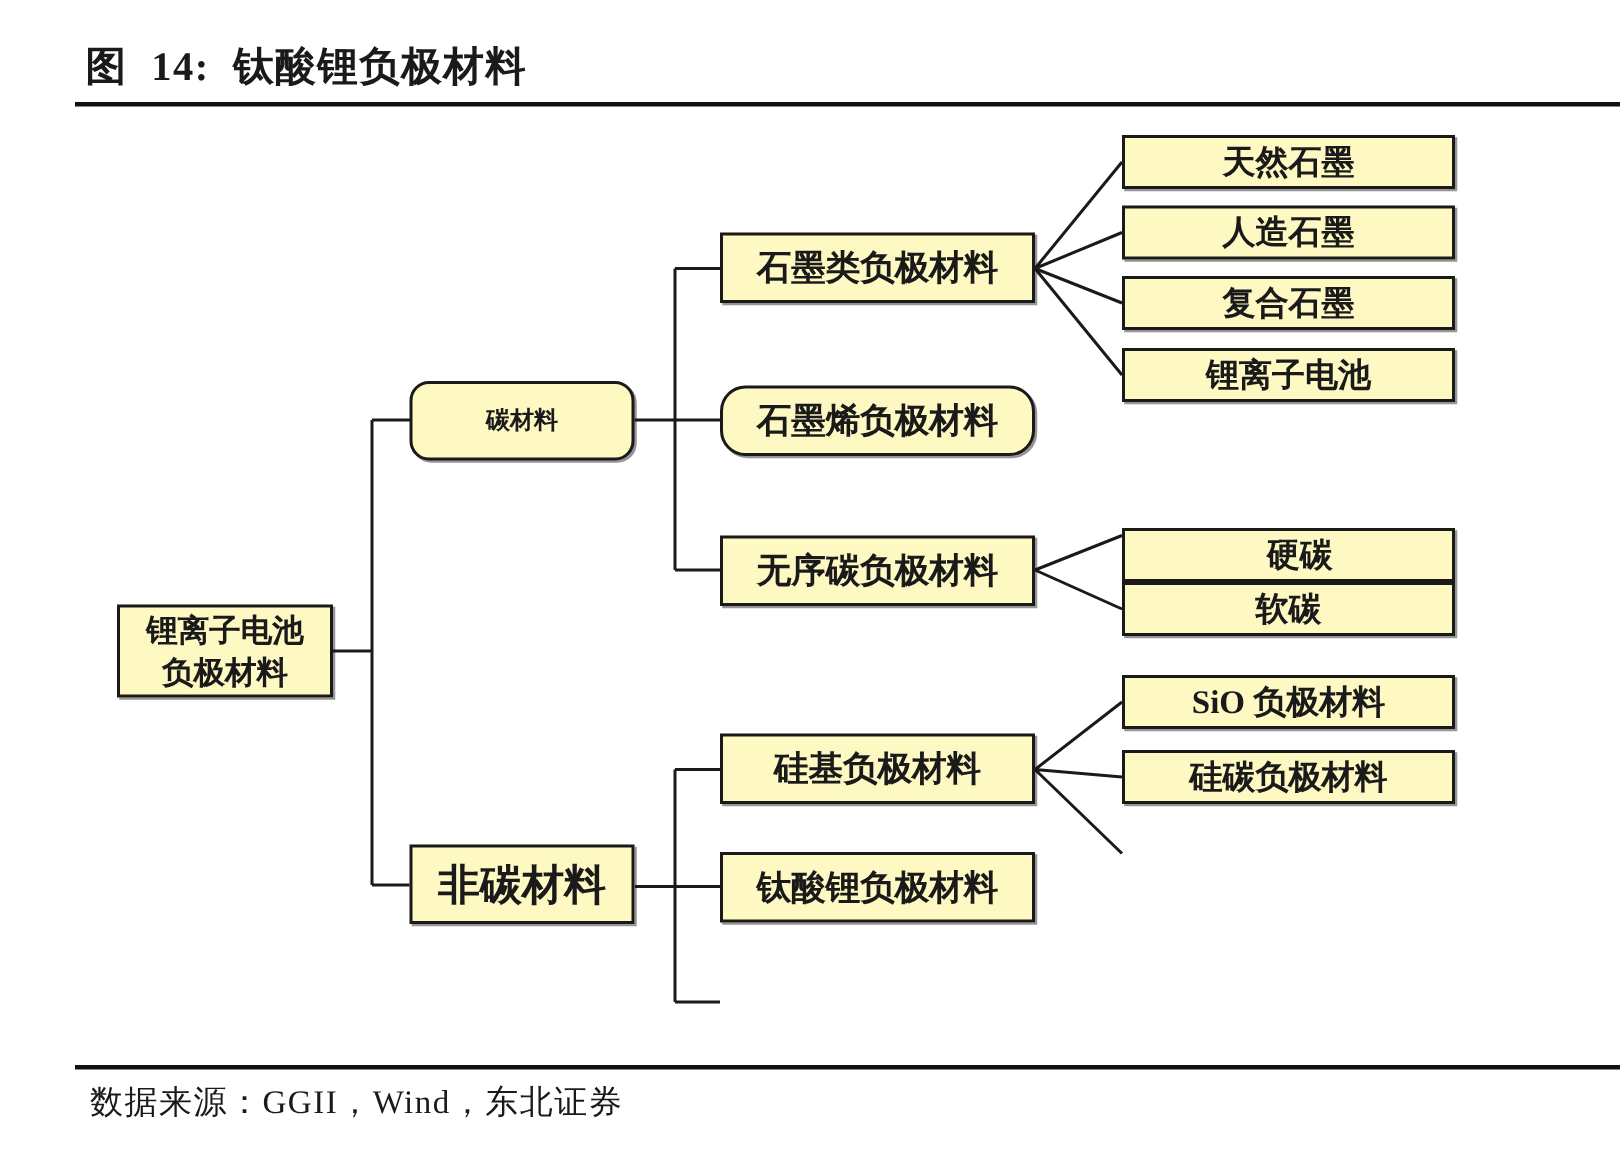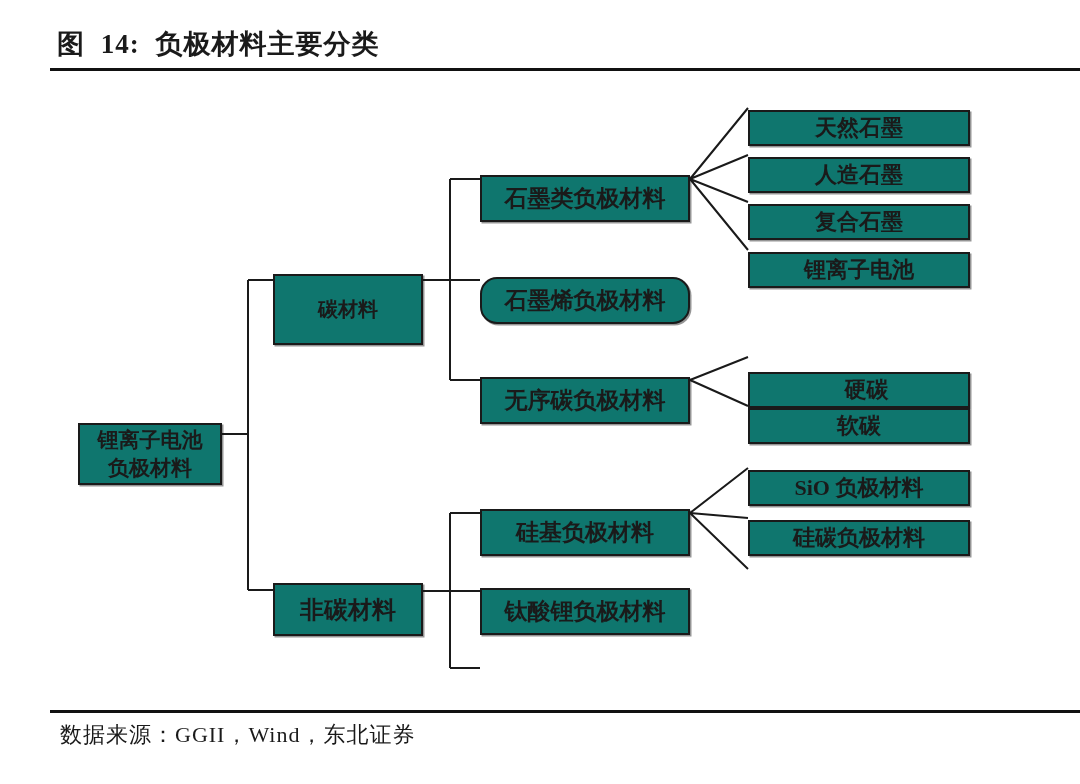--- a/index.html
+++ b/index.html
@@ -52,35 +52,34 @@
   }
   .connectors {
     position: absolute;
     left: 0;
     top: 0;
   }
   .node {
     position: absolute;
     box-sizing: border-box;
     border: 2px solid #1a1a1a;
-    background: #0f766e;
+    background: #fef9c3;
     display: flex;
     align-items: center;
     justify-content: center;
     text-align: center;
     font-weight: 700;
     box-shadow: 1.5px 1.5px 0 rgba(20,20,20,0.45);
     white-space: nowrap;
-    margin-top: 20px;
   }
   
   .n-root   { left: 78px;  top: 403px; width: 144px; height: 62px; font-size: 21px; line-height: 1.35; flex-direction: column; text-align: center; }
   
-  .n-carbon    { left: 273px; top: 254px; width: 150px; height: 71px; font-size: 20px; }
-  .n-noncarbon { left: 273px; top: 563px; width: 150px; height: 53px; font-size: 24px; }
+  .n-carbon    { left: 273px; top: 254px; width: 150px; height: 53px; font-size: 16px; border-radius: 13px; }
+  .n-noncarbon { left: 273px; top: 563px; width: 150px; height: 53px; font-size: 28px; }
   
   .mid { left: 480px; width: 210px; height: 47px; font-size: 23px; }
   .n-graphite   { top: 155px; }
   .n-graphene   { top: 257px; border-radius: 17px; }
   .n-disordered { top: 357px; }
   .n-silicon    { top: 489px; }
   .n-titanate   { top: 568px; }
   .n-othernc    { top: 645px; }
   
   .leaf { left: 748px; width: 222px; height: 36px; font-size: 22px; }
@@ -92,21 +91,21 @@
   .n-soft       { top: 388px; }
   .n-sio        { top: 450px; }
   .n-sicarbon   { top: 500px; }
   .n-sialloy    { top: 551px; }
 </style>
 </head>
 <body>
 
 <div class="page">
 
-  <div class="figure-title">图 14: 负极材料主要分类</div>
+  <div class="figure-title">图 14: 钛酸锂负极材料</div>
   <div class="rule rule-top"></div>
 
   <div class="canvas">
 
     <svg class="connectors" width="1080" height="784" viewBox="0 0 1080 784" fill="none" stroke="#1a1a1a" stroke-width="2">
 
       <path d="M222 434 H248 M248 280 V590 M248 280 H275 M248 590 H275"></path>
 
       <path d="M423 280 H480 M450 179 V380 M450 179 H480 M450 380 H480"></path>
 

